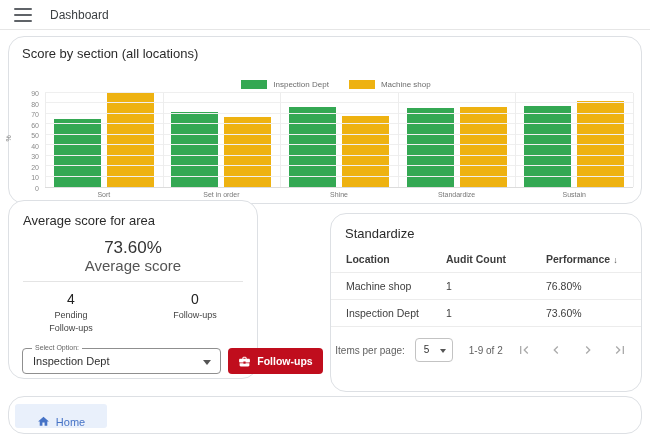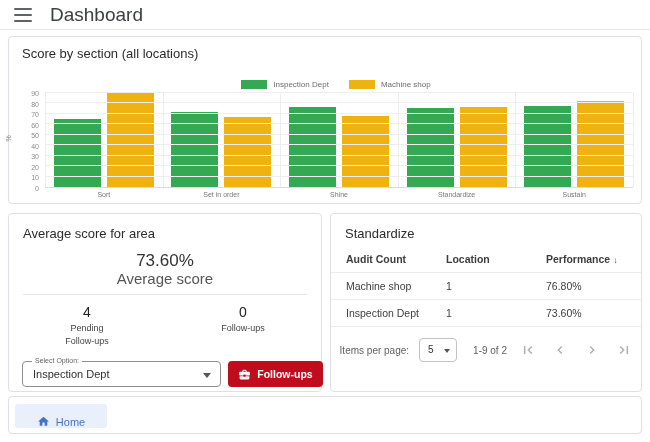--- a/index.html
+++ b/index.html
@@ -2,24 +2,24 @@
 <html><head>
 <meta charset="utf-8">
 <style>
   * { margin:0; padding:0; box-sizing:border-box; }
   html,body { width:650px; height:442px; background:#ffffff; font-family:"Liberation Sans", sans-serif; overflow:hidden; }
 
   
   .topbar { position:absolute; left:0; top:0; width:650px; height:30px; background:#fff; border-bottom:1px solid #e6e6e6; display:flex; align-items:center; }
   .menu-btn { width:18px; height:14px; margin-left:14px; display:flex; flex-direction:column; justify-content:space-between; cursor:pointer; }
   .menu-btn span { display:block; height:2px; background:#5f6368; border-radius:1px; }
-  .topbar-title { margin-left:18px; font-size:19px; color:#3c4043; }
-
-  
-  .card { position:absolute; background:#fff; border:1px solid #dde0e4; border-radius:4px; }
+  .topbar-title { margin-left:18px; font-size:12px; color:#3c4043; }
+
+  
+  .card { position:absolute; background:#fff; border:1px solid #dde0e4; border-radius:16px; }
   .card-title { font-size:13px; color:#2b2b2b; }
 
   
   #chart-card { left:8px; top:36px; width:634px; height:168px; }
   #chart-card .card-title { position:absolute; left:13px; top:9px; }
   .legend { position:absolute; left:30px; right:8px; top:40px; height:14px; display:flex; justify-content:center; align-items:center; gap:20px; }
   .legend-item { display:flex; align-items:center; gap:6px; cursor:pointer; }
   .legend-swatch { width:26px; height:9px; }
   .legend-label { font-size:8px; color:#6d6d6d; }
   .ylabel { position:absolute; left:-4px; top:98px; font-size:7px; color:#888; transform:rotate(-90deg); }
@@ -28,21 +28,21 @@
   .plot { position:absolute; left:36px; right:8px; top:56px; height:95px; border-bottom:1px solid #dcdcdc; }
   .hgrid { position:absolute; left:0; right:0; height:1px; background:#efefef; }
   .vgrid { position:absolute; top:0; bottom:0; width:1px; background:#ededed; }
   .groups { position:absolute; left:0; right:0; top:0; bottom:0; display:flex; }
   .bar-group { flex:1 1 0; display:flex; align-items:flex-end; justify-content:center; gap:6px; }
   .bar { width:40%; max-width:48px; }
   .xlabels { position:absolute; left:36px; right:8px; top:154px; display:flex; }
   .xlabel { flex:1 1 0; text-align:center; font-size:7px; color:#777; }
 
   
-  #avg-card { left:8px; top:213px; width:314px; height:179px; }
+  #avg-card { left:8px; top:200px; width:250px; height:179px; }
   #avg-card .card-title { position:absolute; left:14px; top:12px; }
   .avg-value { position:absolute; left:0; right:0; top:37px; text-align:center; font-size:17px; font-weight:500; color:#333; }
   .avg-label { position:absolute; left:0; right:0; top:56px; text-align:center; font-size:15px; color:#555; }
   .avg-divider { position:absolute; left:14px; right:14px; top:80px; height:1px; background:#e4e4e4; }
   .stats { position:absolute; left:0; right:0; top:90px; display:flex; }
   .stat { flex:1 1 0; text-align:center; }
   .stat-number { font-size:14px; color:#222; }
   .stat-line { font-size:9px; color:#444; margin-top:3px; }
   .select-box { position:absolute; left:13px; top:147px; width:199px; height:26px; border:1px solid #8f8f8f; border-radius:4px; background:#fff; cursor:pointer; }
   .select-float { position:absolute; top:-5px; left:9px; background:#fff; padding:0 3px; font-size:7px; color:#666; }
@@ -51,21 +51,21 @@
   .followups-btn { position:absolute; left:219px; top:147px; width:95px; height:26px; border:none; border-radius:4px; color:#fff; font-size:10.5px; font-weight:bold; font-family:"Liberation Sans",sans-serif; display:flex; align-items:center; justify-content:center; gap:6px; cursor:pointer; }
 
   
   #lead-card { left:330px; top:213px; width:312px; height:179px; }
   #lead-card .card-title { position:absolute; left:14px; top:12px; }
   .table { position:absolute; left:0; right:0; top:32px; }
   .trow { display:grid; grid-template-columns:100px 100px 1fr; padding:0 0 0 15px; align-items:center; height:27px; border-bottom:1px solid #ececec; }
   .thead { font-size:10.5px; font-weight:bold; color:#474747; }
   .tcell { font-size:10.5px; color:#3d3d3d; }
   .sort-arrow { font-size:9px; color:#555; margin-left:3px; }
-  .paginator { position:absolute; left:0; right:6px; top:122px; height:28px; display:flex; align-items:center; justify-content:flex-end; gap:10px; }
+  .paginator { position:absolute; left:0; right:6px; top:122px; height:28px; display:flex; align-items:center; justify-content:center; gap:10px; }
   .pag-label { font-size:10px; color:#5f5f5f; }
   .pp-select { position:relative; width:38px; height:24px; border:1px solid #c3c3c3; border-radius:4px; cursor:pointer; }
   .pp-value { position:absolute; left:8px; top:5px; font-size:10px; color:#333; }
   .pp-select .caret { right:6px; top:10px; border-left-width:3.5px; border-right-width:3.5px; border-top-width:4.5px; }
   .range-label { font-size:10px; color:#5f5f5f; margin-left:6px; }
   .nav-btn { width:22px; height:22px; border:none; background:transparent; display:flex; align-items:center; justify-content:center; cursor:default; padding:0; }
   .nav-btn svg { fill:#ababab; }
 
   
   #footer-card { left:8px; top:396px; width:634px; height:38px; }
@@ -183,22 +183,22 @@
         <path fill="#ffffff" d="M10 16v-1H3.01L3 19c0 1.11.89 2 2 2h14c1.11 0 2-.89 2-2v-4h-7v1h-4zm10-9h-4.01V5l-2-2h-4l-2 2v2H4c-1.1 0-2 .9-2 2v3c0 1.11.89 2 2 2h6v-2h4v2h6c1.1 0 2-.9 2-2V9c0-1.1-.9-2-2-2zm-6 0h-4V5h4v2z"></path>
       </svg>
     <span>Follow-ups</span>
   </button>
 </div>
 
 <div class="card" id="lead-card">
   <div class="card-title">Standardize</div>
   <div class="table">
     <div class="trow thead">
+      <div class="tcell thead">Location</div>
       <div class="tcell thead">Audit Count</div>
-      <div class="tcell thead">Location</div>
       <div class="tcell thead"><span>Performance</span><span class="sort-arrow">↓</span></div>
     </div>
     <div class="trow">
       <div class="tcell">Machine shop</div>
       <div class="tcell">1</div>
       <div class="tcell">76.80%</div>
     </div>
     <div class="trow">
       <div class="tcell">Inspection Dept</div>
       <div class="tcell">1</div>

